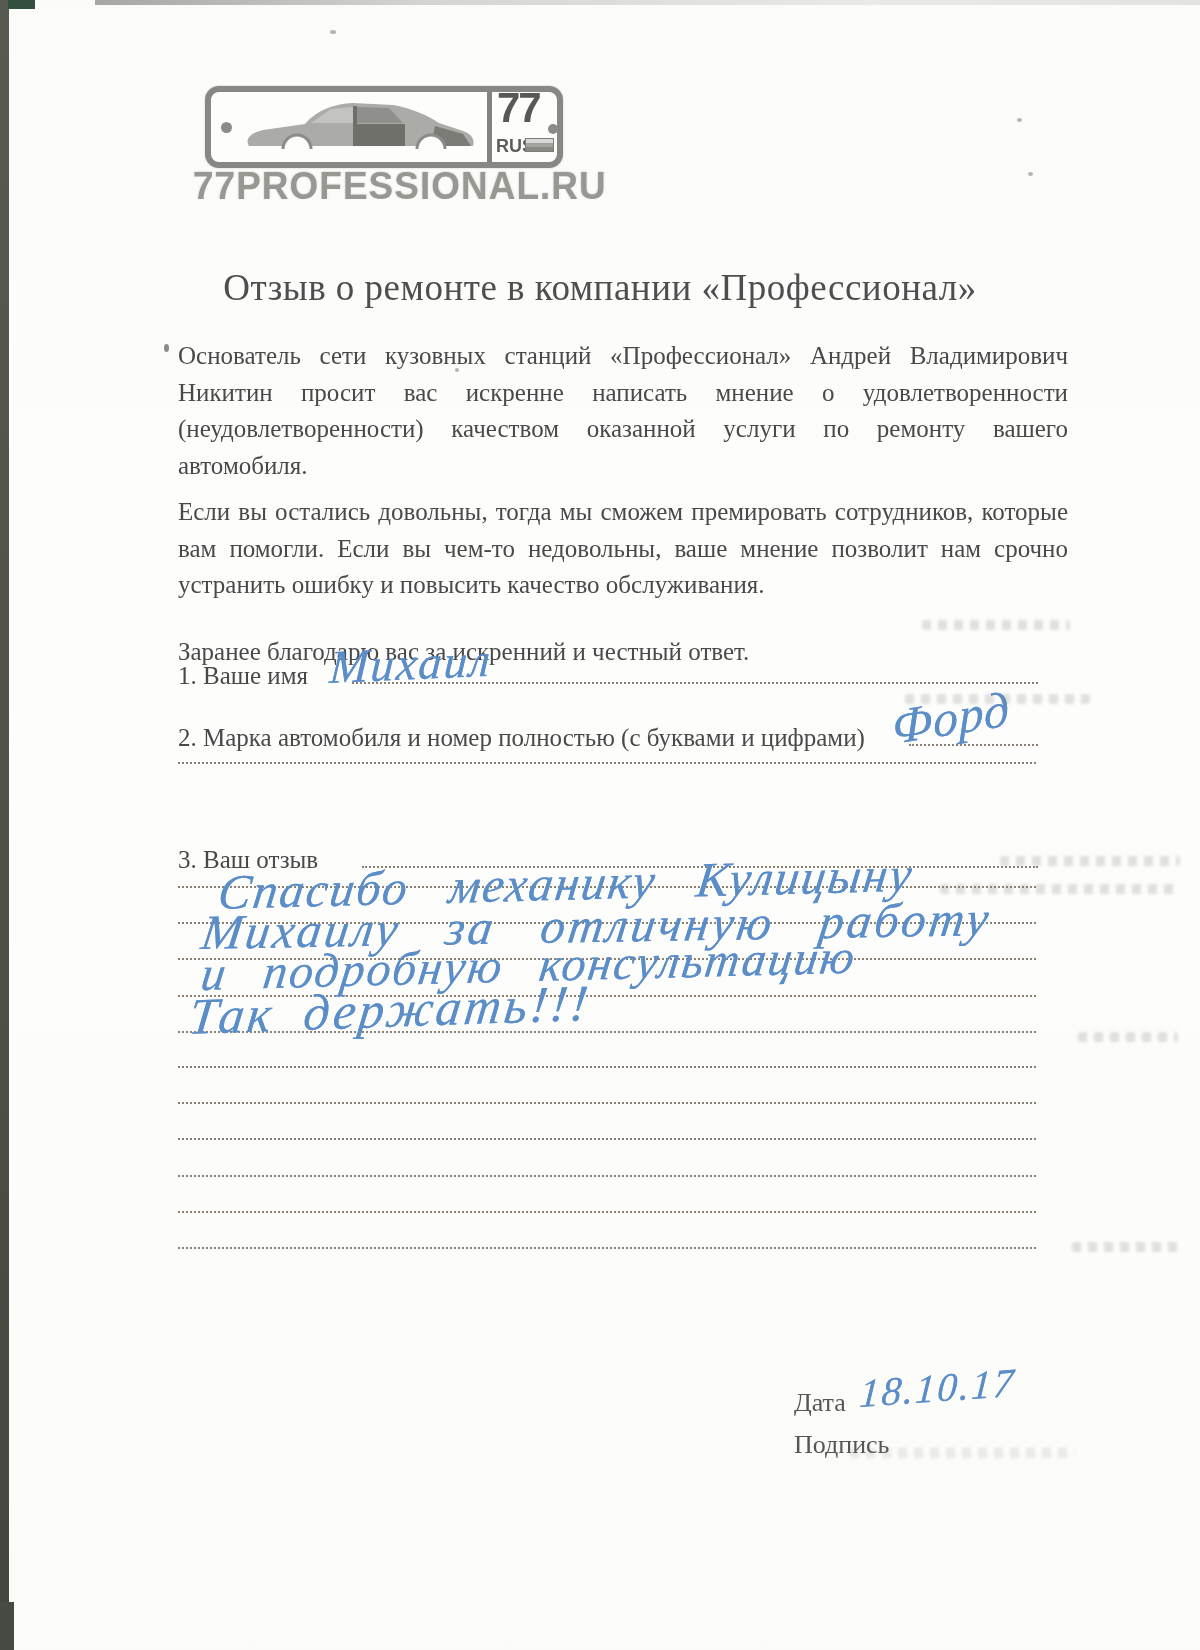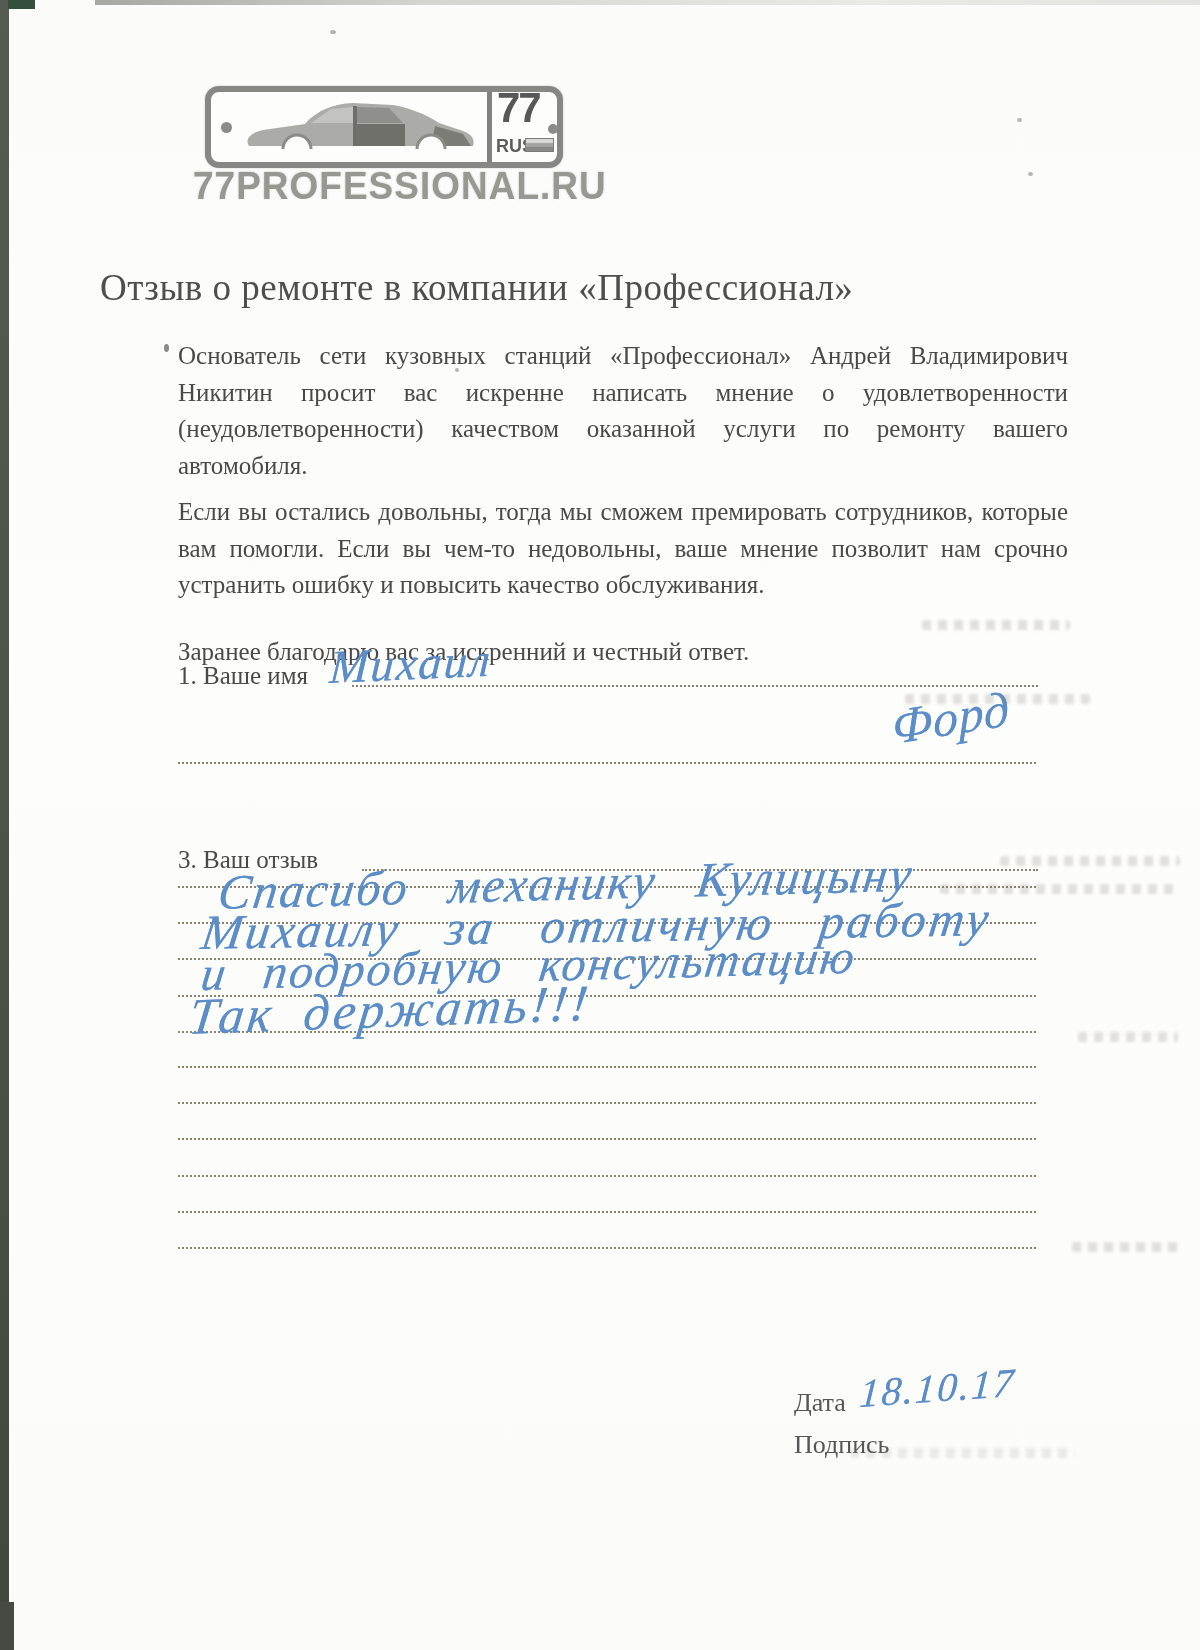--- a/index.html
+++ b/index.html
@@ -37,26 +37,26 @@
     font-weight:bold;font-size:42px;color:#585856;letter-spacing:-2px;}
   .plate-rus{position:absolute;left:1px;top:44px;font-family:"Liberation Sans",sans-serif;
     font-weight:bold;font-size:18px;color:#5d5d5a;letter-spacing:0;}
   .plate-flag{position:absolute;left:30px;top:46px;width:27px;height:12px;border:1px solid #7c7c79;
     background:linear-gradient(180deg,#d8d8d4 0 33%,#a3a39f 33% 66%,#8a8a85 66% 100%);}
   .logo-site{position:absolute;left:193px;top:166px;width:420px;
     font-family:"Liberation Sans",sans-serif;font-weight:bold;font-size:37px;
     color:#989893;letter-spacing:1px;transform:scaleY(1.04);
     text-shadow:1px 1px 0 rgba(255,255,255,.7),0 0 2px rgba(125,125,120,.55);}
   
-  .title{position:absolute;left:100px;top:266px;width:1000px;
+  .title{position:absolute;left:100px;top:266px;width:1000px;text-align:center;
     font-size:37px;color:#4e4e4e;letter-spacing:.5px;}
   .para{position:absolute;left:178px;width:890px;font-size:25px;line-height:36.5px;
     color:#494949;text-align:justify;}
   .para-mark{position:absolute;left:164px;top:344px;width:5px;height:8px;background:#8b8b88;border-radius:50%;}
-  .line-row{position:absolute;left:178px;display:flex;align-items:center;
+  .line-row{position:absolute;left:178px;display:flex;align-items:flex-start;
     font-size:25px;color:#494949;white-space:nowrap;gap:38px;}
   .dotfill{flex:1 1 auto;border-bottom:2px dotted #8b8173;margin-left:6px;height:20px;}
   .dotline{position:absolute;left:178px;width:858px;border-bottom:2px dotted #8b8173;}
   
   .ink{position:absolute;font-family:"Liberation Serif",serif;font-style:italic;
     color:#5b8ec8;white-space:nowrap;transform-origin:left bottom;
     text-shadow:0 0 .6px rgba(91,142,200,.8);}
   .ink-name{left:328px;top:640px;font-size:47px;transform:rotate(-2.5deg) skewX(-6deg);letter-spacing:2px;}
   .ink-car{left:893px;top:698px;font-size:50px;transform:rotate(-9deg) skewX(-8deg);letter-spacing:1px;}
   .ink-r1{left:215px;top:864px;font-size:49px;transform:rotate(-1.5deg) skewX(-9deg);letter-spacing:2px;word-spacing:26px;}
@@ -108,20 +108,24 @@
   <div class="para" style="top:338px;">Основатель сети кузовных станций «Профессионал» Андрей Владимирович Никитин просит вас искренне написать мнение о удовлетворенности (неудовлетворенности) качеством оказанной услуги по ремонту вашего автомобиля.</div>
   <div class="para" style="top:494px;">Если вы остались довольны, тогда мы сможем премировать сотрудников, которые вам помогли. Если вы чем-то недовольны, ваше мнение позволит нам срочно устранить ошибку и повысить качество обслуживания.</div>
   <div class="para" style="top:616px;text-align:left;margin-top:18px;">Заранее благодарю вас за искренний и честный ответ.</div>
 
   <div class="line-row" style="top:662px;width:860px;">
     <span>1. Ваше имя</span>
     <span class="dotfill"></span>
   </div>
   <div class="ink ink-name">Михаил</div>
 
+  <div class="line-row" style="top:724px;width:860px;">
+    <span>2. Марка автомобиля и номер полностью (с буквами и цифрами)</span>
+    <span class="dotfill"></span>
+  </div>
   <div class="ink ink-car">Форд</div>
   <div class="dotline" style="top:762px;"></div>
 
   <div class="line-row" style="top:846px;width:860px;">
     <span>3. Ваш отзыв</span>
     <span class="dotfill"></span>
   </div>
   <div class="dotline" style="top:886px;"></div>
   <div class="dotline" style="top:922px;"></div>
   <div class="dotline" style="top:958px;"></div>

